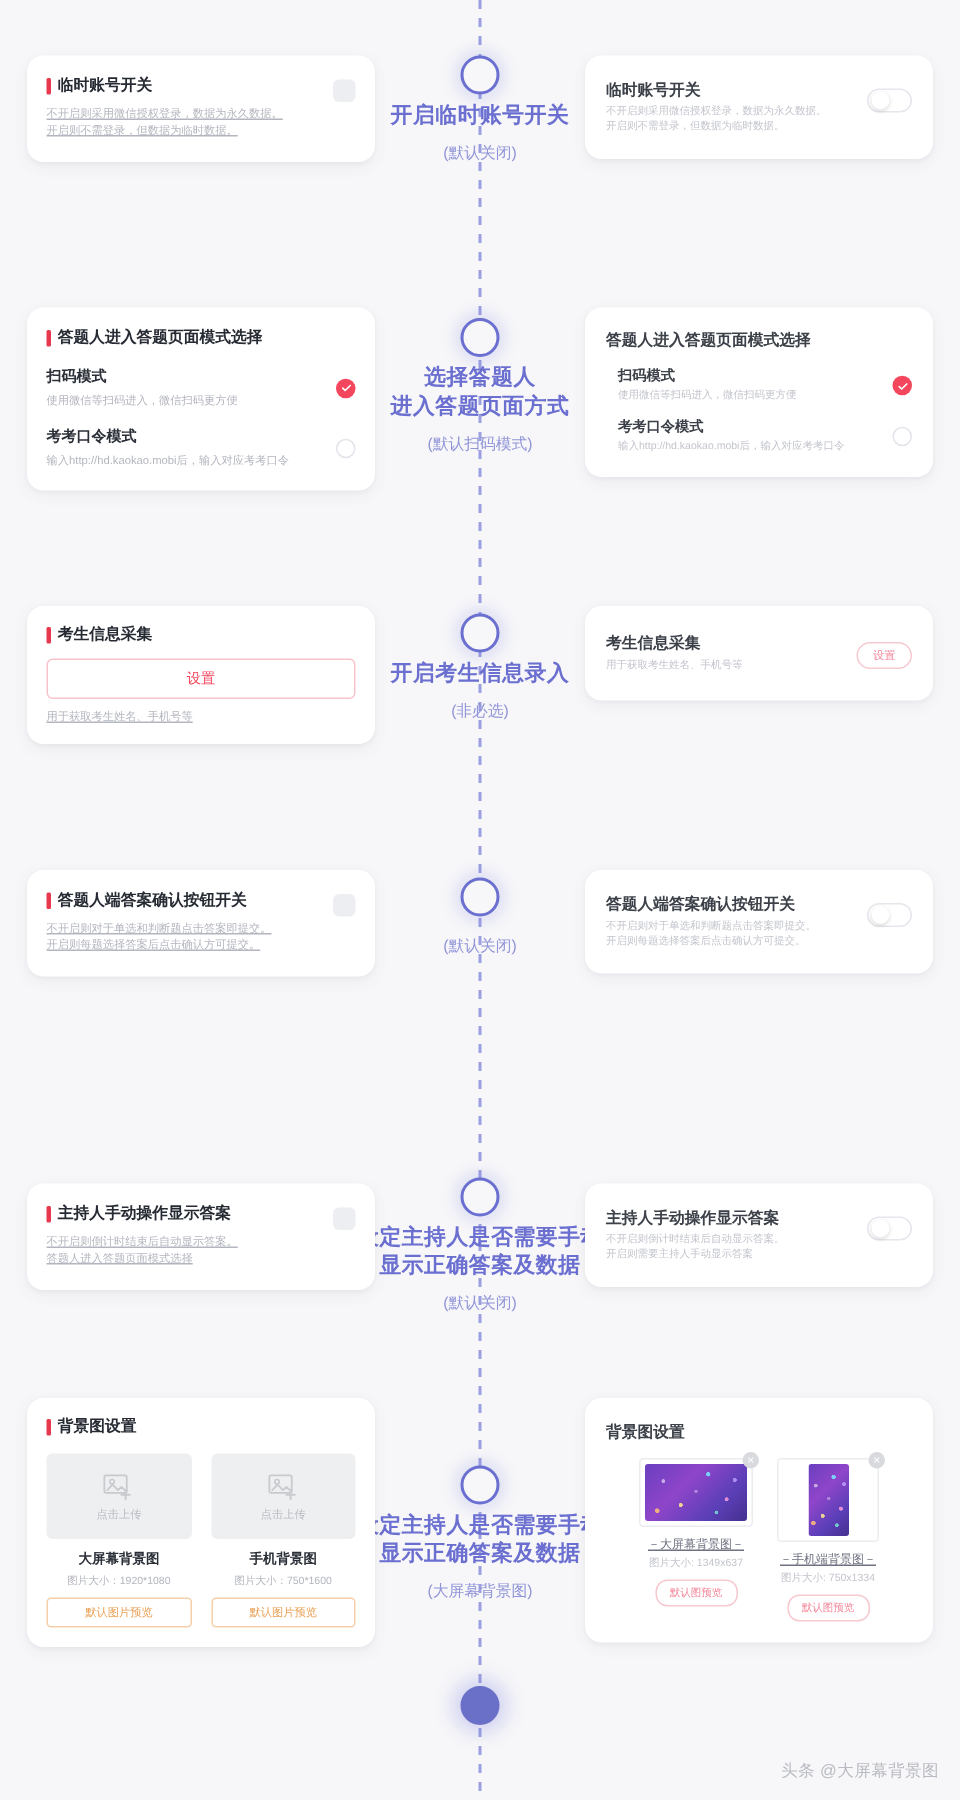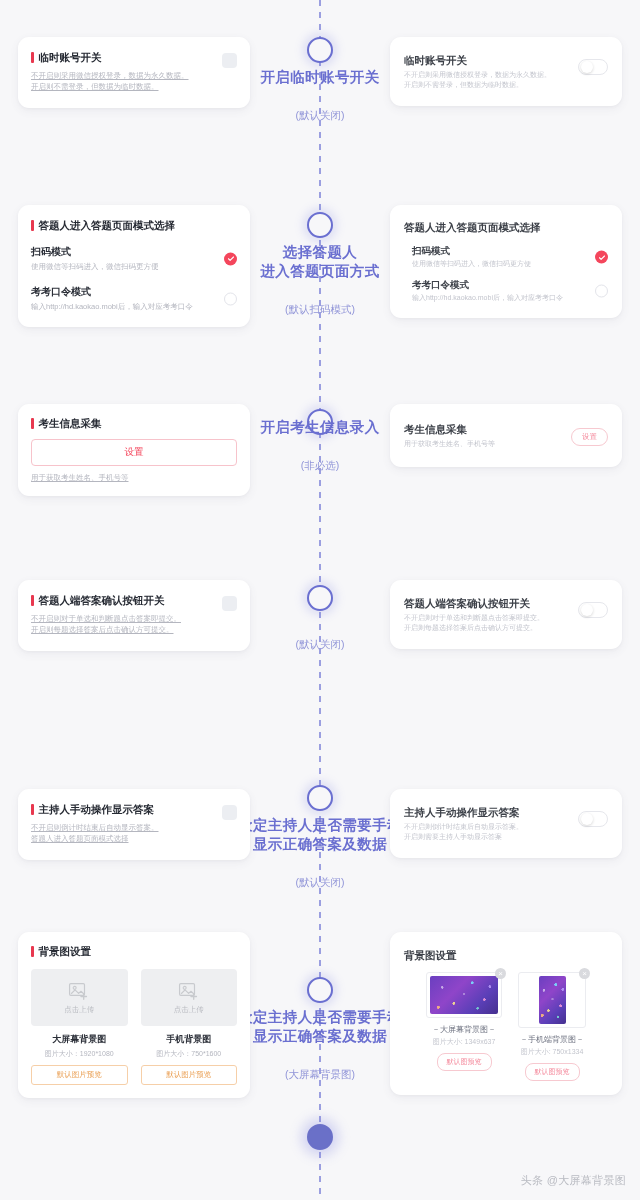--- a/index.html
+++ b/index.html
@@ -26,21 +26,21 @@
   }
   .node.filled { background:#6a70c8; border-color:#6a70c8; box-shadow:0 0 12px 6px rgba(122,126,224,.28); }
   .center-label {
     position:absolute; left:50%; transform:translateX(-50%);
     width:210px; text-align:center;
     color:#6a6fd0; font-size:14.5px; font-weight:700; line-height:19px;
     letter-spacing:.4px;
   }
   .center-sub {
     display:block; color:#9195d8; font-size:10.5px; font-weight:400;
-    margin-top:19px; letter-spacing:0;
+    margin-top:6px; letter-spacing:0;
   }
 
   
   .card {
     position:absolute; background:#fff; border-radius:11px;
     box-shadow:0 3px 10px rgba(90,90,120,.07), 0 1px 3px rgba(90,90,120,.05);
   }
   .card.left  { left:18px;  width:232px; }
   .card.right { left:390px; width:232px; }
 
@@ -142,21 +142,21 @@
       radial-gradient(circle at 70% 85%, rgba(130,255,220,.7) 0 1.1px, transparent 1.4px),
       linear-gradient(135deg,#6a3fc0 0%,#8f45c9 38%,#5b3fb8 72%,#45308f 100%);
   }
   .thumb.big   { width:68px; height:38px; }
   .thumb.small { width:27px; height:48px; }
   .thumb-x {
     position:absolute; right:-5px; top:-5px; width:11px; height:11px;
     border-radius:50%; background:#d9dade; color:#fff;
     font-size:8px; line-height:11px; text-align:center;
   }
-  .rbg-name { font-size:8px; color:#6e7280; margin-top:6px; }
+  .rbg-name { font-size:8px; color:#6e7280; margin-top:6px;text-decoration:underline; }
   .rbg-size { font-size:7px; color:#c3c5cd; margin-top:2px; }
   .rbg-btn {
     display:inline-block; margin-top:6px;
     border:1px solid #f7c9d0; color:#f4879a; background:#fff;
     border-radius:8px; font-size:7px; padding:3px 9px;
   }
 
   
   .watermark {
     position:absolute; right:14px; bottom:12px;
@@ -236,21 +236,21 @@
     </div>
 
     <div class="opt-row" style="margin-top:10px;padding-left:8px;padding-right:24px;">
       <div class="opt-name-r">考考口令模式</div>
       <div class="opt-sub-r">输入http://hd.kaokao.mobi后，输入对应考考口令</div>
       <div class="radio-off"></div>
     </div>
   </div>
 
   <div class="node" style="top:409px"></div>
-  <div class="center-label" style="top:418px">
+  <div class="center-label" style="top:440px">
     <span>开启考生信息录入</span>
     <span class="center-sub">(非必选)</span>
   </div>
 
   <div class="card left" style="top:404px;padding:13px 13px 13px 13px;">
     <div class="l-title">
       <span>考生信息采集</span>
     </div>
     <button class="set-btn-wide">设置</button>
     <div class="l-desc">用于获取考生姓名、手机号等</div>

